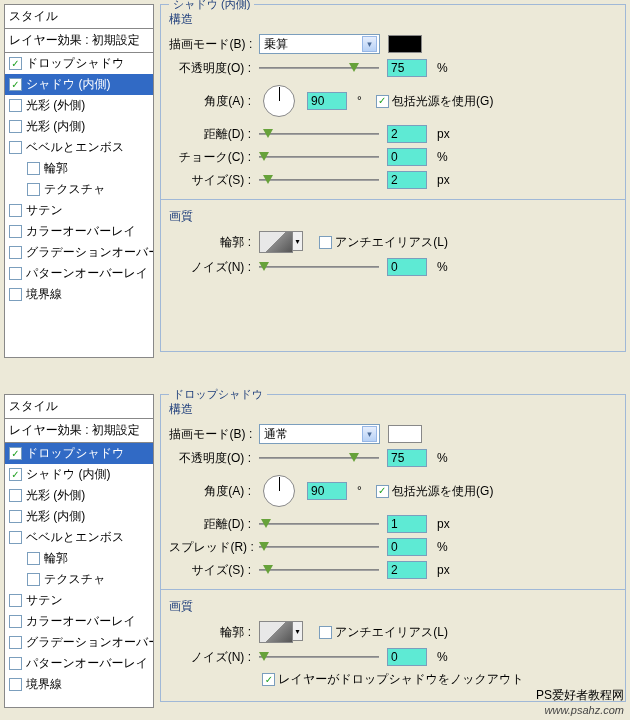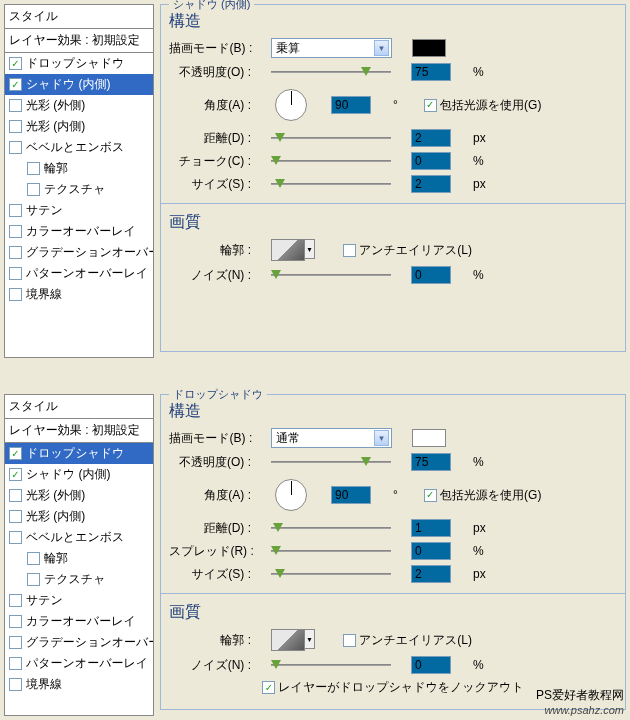--- a/index.html
+++ b/index.html
@@ -8,31 +8,31 @@
 .styles-box { width: 150px; border: 1px solid #888; background: #fff; }
 .styles-title { border-bottom: 1px solid #888; padding: 3px 4px; background: #fff; }
 .styles-sub { border-bottom: 1px solid #888; padding: 3px 4px; background: #fff; white-space: nowrap; overflow: hidden; }
 .style-row { display: flex; align-items: center; padding: 2px 4px; gap: 4px; white-space: nowrap; overflow: hidden; }
 .style-row.indent { padding-left: 22px; }
 .style-row.sel { background: #316ac5; color: #fff; }
 .cb { width: 13px; height: 13px; border: 1px solid #7b9ebd; background: #fff; display: inline-flex; align-items: center; justify-content: center; font-size: 10px; color: #21a121; line-height: 1; flex-shrink: 0; }
 .cb.sel { background: #fff; }
 .group { border: 1px solid #a0b8d7; background: #ece9d8; position: relative; padding: 6px 8px 8px; margin-bottom: 6px; }
 .group-title { position: absolute; top: -8px; left: 8px; background: #ece9d8; padding: 0 4px; font-size: 11px; color: #1e3e7b; }
-.sub-title { color: #1e3e7b; font-size: 16px; margin-bottom: 6px; }
-.form-row { display: flex; align-items: center; margin-bottom: 5px; gap: 20px; }
+.sub-title { color: #1e3e7b; font-size: 12px; margin-bottom: 6px; }
+.form-row { display: flex; align-items: center; margin-bottom: 5px; gap: 8px; }
 .label { text-align: right; width: 82px; white-space: nowrap; }
 .select { width: 121px; height: 20px; border: 1px solid #7b9ebd; background: #fff; display: flex; align-items: center; justify-content: space-between; padding: 0 2px 0 4px; }
 .select-arrow { width: 15px; height: 16px; background: linear-gradient(#e6eefc,#b7d1f5); border: 1px solid #97b7e6; display: flex; align-items: center; justify-content: center; font-size: 9px; color: #4a6a99; }
 .swatch { width: 34px; height: 18px; border: 1px solid #888; background: #000; }
 .swatch.white { background: #fff; }
 .slider-track { position: relative; width: 120px; height: 14px; }
 .slider-line { position: absolute; top: 6px; left: 0; right: 0; height: 2px; background: #a0a0a0; border-top: 1px solid #888; }
 .slider-thumb { position: absolute; top: 2px; width: 0; height: 0; border-left: 5px solid transparent; border-right: 5px solid transparent; border-top: 9px solid #67a23a; }
-.num-input { width: 40px; height: 18px; border: 1px solid #7b9ebd; background: #0369a1; padding: 0 3px; display: flex; align-items: center; text-align: center; }
+.num-input { width: 40px; height: 18px; border: 1px solid #7b9ebd; background: #5eead4; padding: 0 3px; display: flex; align-items: center; text-align: center; }
 .unit { margin-left: 2px; }
 .angle-dial { width: 32px; height: 32px; border: 1px solid #888; border-radius: 50%; background: #fff; position: relative; margin: 0 4px; }
 .angle-hand { position: absolute; left: 50%; top: 50%; width: 1px; height: 14px; background: #000; transform-origin: top; transform: rotate(180deg); }
 .chk-inline { display: flex; align-items: center; gap: 3px; }
 .contour-swatch { width: 34px; height: 22px; border: 1px solid #888; background: linear-gradient(135deg,#e8e8e8 0%,#e8e8e8 49%,#888 50%,#555 100%); display: flex; }
 .contour-arrow { width: 10px; height: 20px; border: 1px solid #888; border-left: none; background: #f0f0f0; display: flex; align-items: center; justify-content: center; font-size: 8px; }
 .right-col { flex: 1; }
 .section2 { position: absolute; left: 4px; top: 394px; display: flex; gap: 6px; width: 622px; }
 .watermark { position: absolute; right: 6px; bottom: 4px; text-align: right; font-size: 12px; color: #000; margin-left: 45px; }
 .watermark .url { color: #444; font-size: 11px; font-style: italic; }

